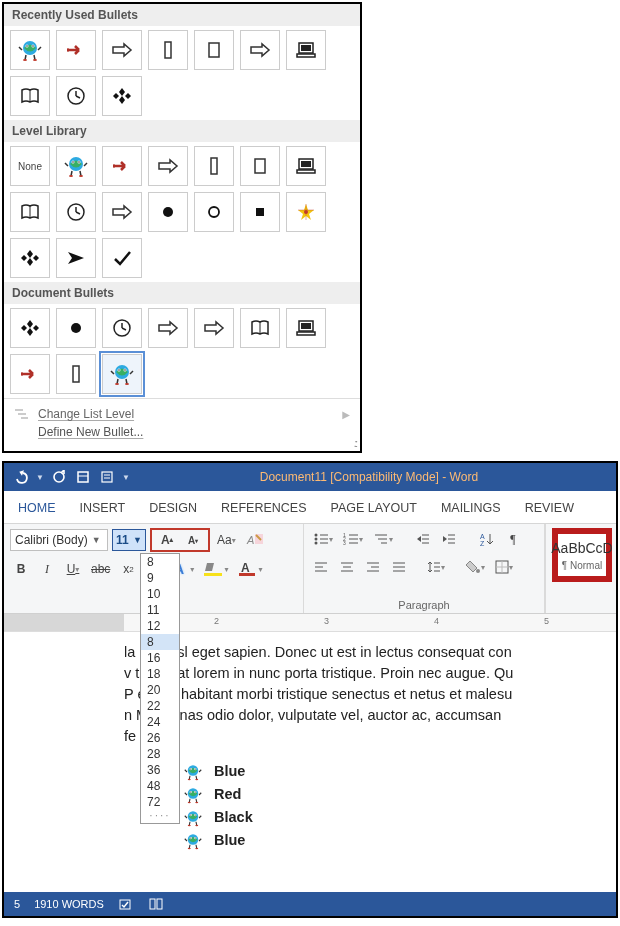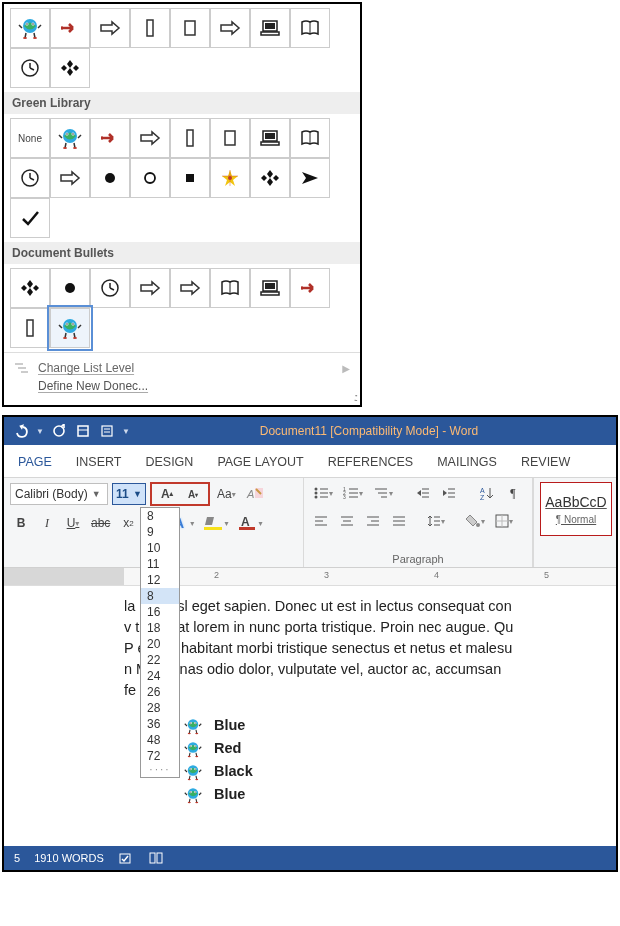--- a/index.html
+++ b/index.html
@@ -17,20 +17,21 @@
     background: #eeeeee;
     font-size: 12px;
     font-weight: bold;
     color: #555;
     padding: 4px 8px;
   }
   .bullet-grid {
     display: flex;
     flex-wrap: wrap;
     padding: 4px 6px;
+    gap: 6px;
   }
   .bullet-cell {
     width: 40px;
     height: 40px;
     border: 1px solid #ccc;
     background: #fff;
     display: flex;
     align-items: center;
     justify-content: center;
     font-size: 18px;
@@ -142,23 +143,23 @@
     border:2px solid #c1392b; height:24px; padding:0 4px;
     display:flex; align-items:center; gap:4px;
   }
   .grp-label { text-align:center; font-size:11px; color:#666; padding-top:2px; }
 
   .styles-group {
     border-left:1px solid #dadada;
     padding:4px 4px 2px 6px;
   }
   .style-box {
-    border:1px solid #b91c1c; background:#fff; width:72px; height:54px;
+    border:6px solid #b91c1c; background:#fff; width:60px; height:54px;
     display:flex; flex-direction:column; align-items:center; justify-content:center;
-    font-size:11px; color:#555;text-decoration:underline;
+    font-size:11px; color:#555;
   }
   .style-box .preview { font-size:14px; color:#333; }
   .style-box .name { font-size:10px; margin-top:4px; color:#666; }
 
   
   .size-dd {
     position:absolute;
     left:136px; top:29px;
     width:40px;
     border:1px solid #999;
@@ -194,20 +195,21 @@
   }
   .statusbar .sicon { width:16px; height:16px; display:flex; align-items:center; justify-content:center; }
 
   svg { display:block; }
 </style>
 </head>
 <body>
 
 <div class="bullet-panel">
 
+  <div class="section-header">Recently Used Bullets</div>
   <div class="bullet-grid" id="grid-recent">
       <div class="bullet-cell">
         <svg width="24" height="24" viewBox="0 0 24 24">
           <use href="#ic-globe"></use>
         </svg>
       </div>
       <div class="bullet-cell">
         <svg width="24" height="24" viewBox="0 0 24 24">
           <use href="#ic-arrow-red"></use>
         </svg>
@@ -247,21 +249,21 @@
           <use href="#ic-clock"></use>
         </svg>
       </div>
       <div class="bullet-cell">
         <svg width="24" height="24" viewBox="0 0 24 24">
           <use href="#ic-diamonds4"></use>
         </svg>
       </div>
     </div>
 
-  <div class="section-header">Green Library</div>
+  <div class="section-header">Level Library</div>
   <div class="bullet-grid" id="grid-library">
       <div class="bullet-cell">
         <span class="none-text">None</span>
       </div>
       <div class="bullet-cell">
         <svg width="24" height="24" viewBox="0 0 24 24">
           <use href="#ic-globe"></use>
         </svg>
       </div>
       <div class="bullet-cell">
@@ -404,21 +406,21 @@
               <line x1="4" y1="6" x2="12" y2="6"></line>
               <line x1="7" y1="10" x2="14" y2="10"></line>
             </g>
           </svg>
       </span>
       <span class="lnk">Change List Level</span>
       <span style="margin-left:auto;color:#bbb;font-size:10px">▶</span>
     </div>
     <div class="footer-row active">
       <span style="width:14px"></span>
-      <span class="lnk">Define New Donec...</span>
+      <span class="lnk">Define New Bullet...</span>
     </div>
   </div>
   <div class="resize-grip">.::</div>
 </div>
 
 <div class="word-window">
 
   <div class="titlebar">
     <div class="qat">
       <span class="qicon">
@@ -446,25 +448,25 @@
             <line x1="4" y1="5" x2="10" y2="5" stroke="#fff"></line>
             <line x1="4" y1="8" x2="10" y2="8" stroke="#fff"></line>
           </svg>
       </span>
       <span style="color:#cdd9ec;font-size:8px">▼</span>
     </div>
     <div class="title-text">Document11 [Compatibility Mode] - Word</div>
   </div>
 
   <div class="ribbon-tabs" id="ribbon-tabs">
-      <span class="tab active">PAGE</span>
+      <span class="tab active">HOME</span>
       <span class="tab">INSERT</span>
       <span class="tab">DESIGN</span>
+      <span class="tab">REFERENCES</span>
       <span class="tab">PAGE LAYOUT</span>
-      <span class="tab">REFERENCES</span>
       <span class="tab">MAILINGS</span>
       <span class="tab">REVIEW</span>
     </div>
 
   <div class="ribbon-body">
 
     <div class="ribbon-group" style="width:300px">
       <div class="rows">
         <div class="ribbon-row">
           <div class="font-combo" style="width:98px">

